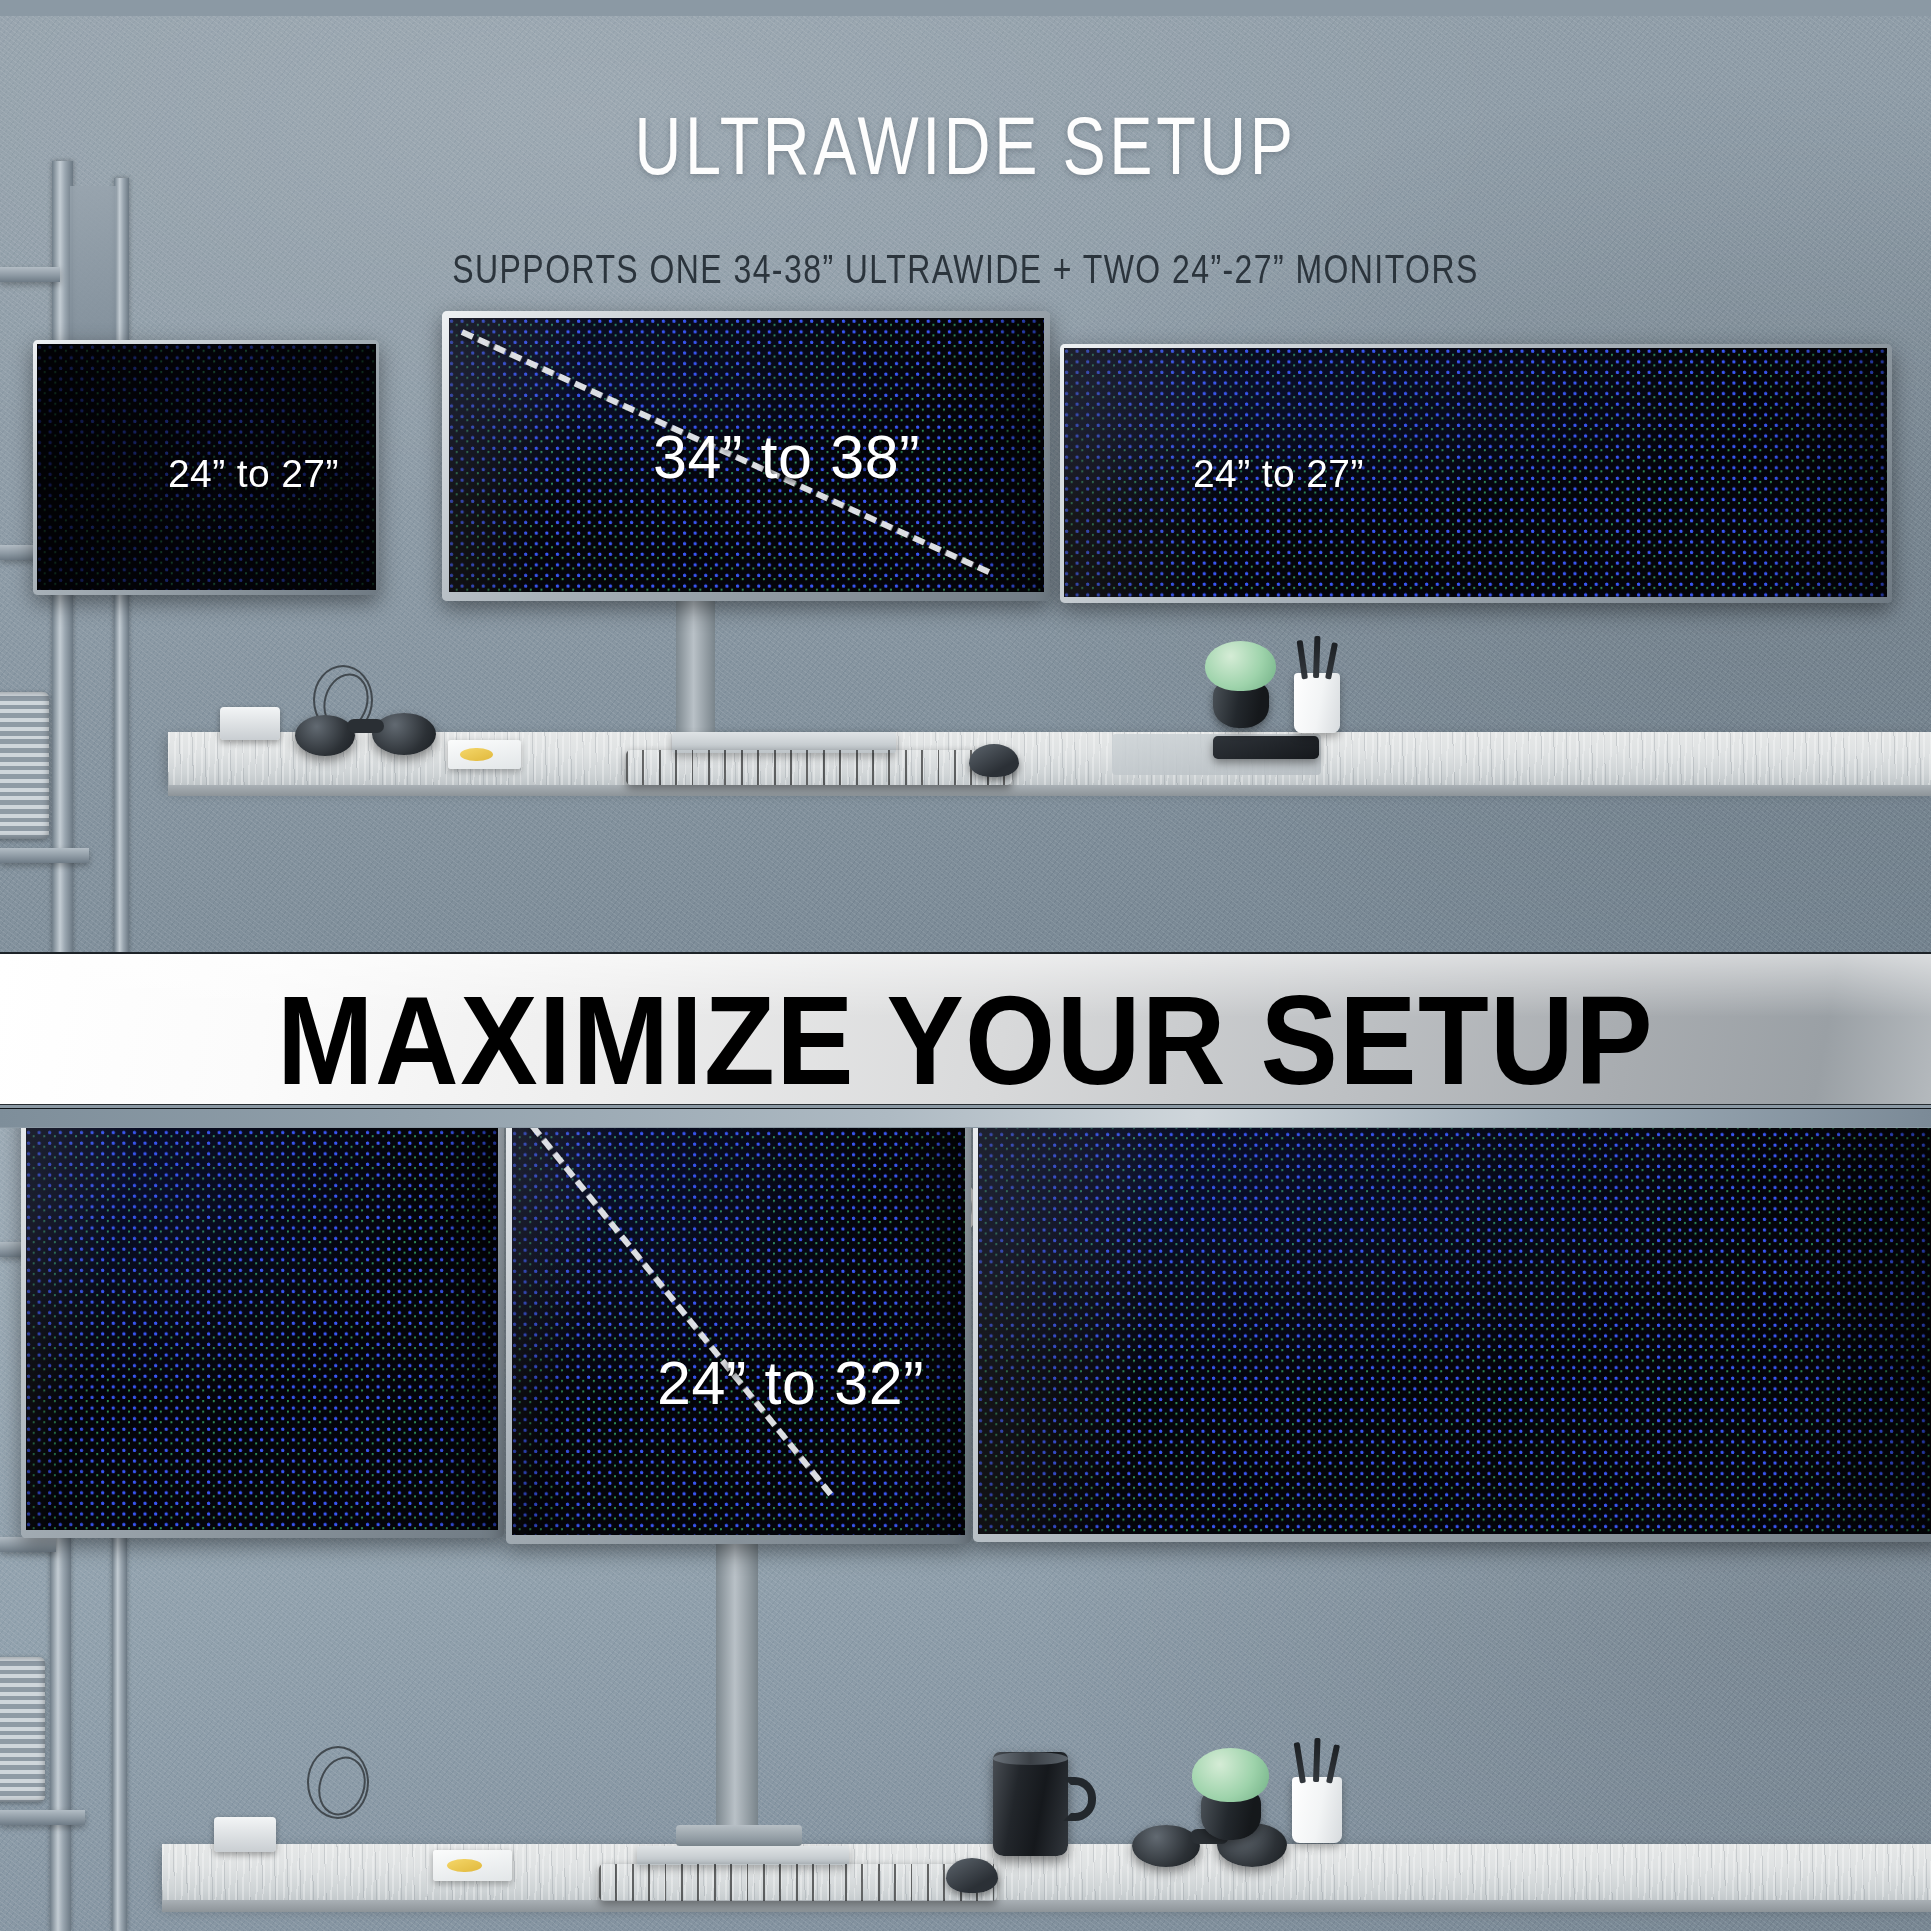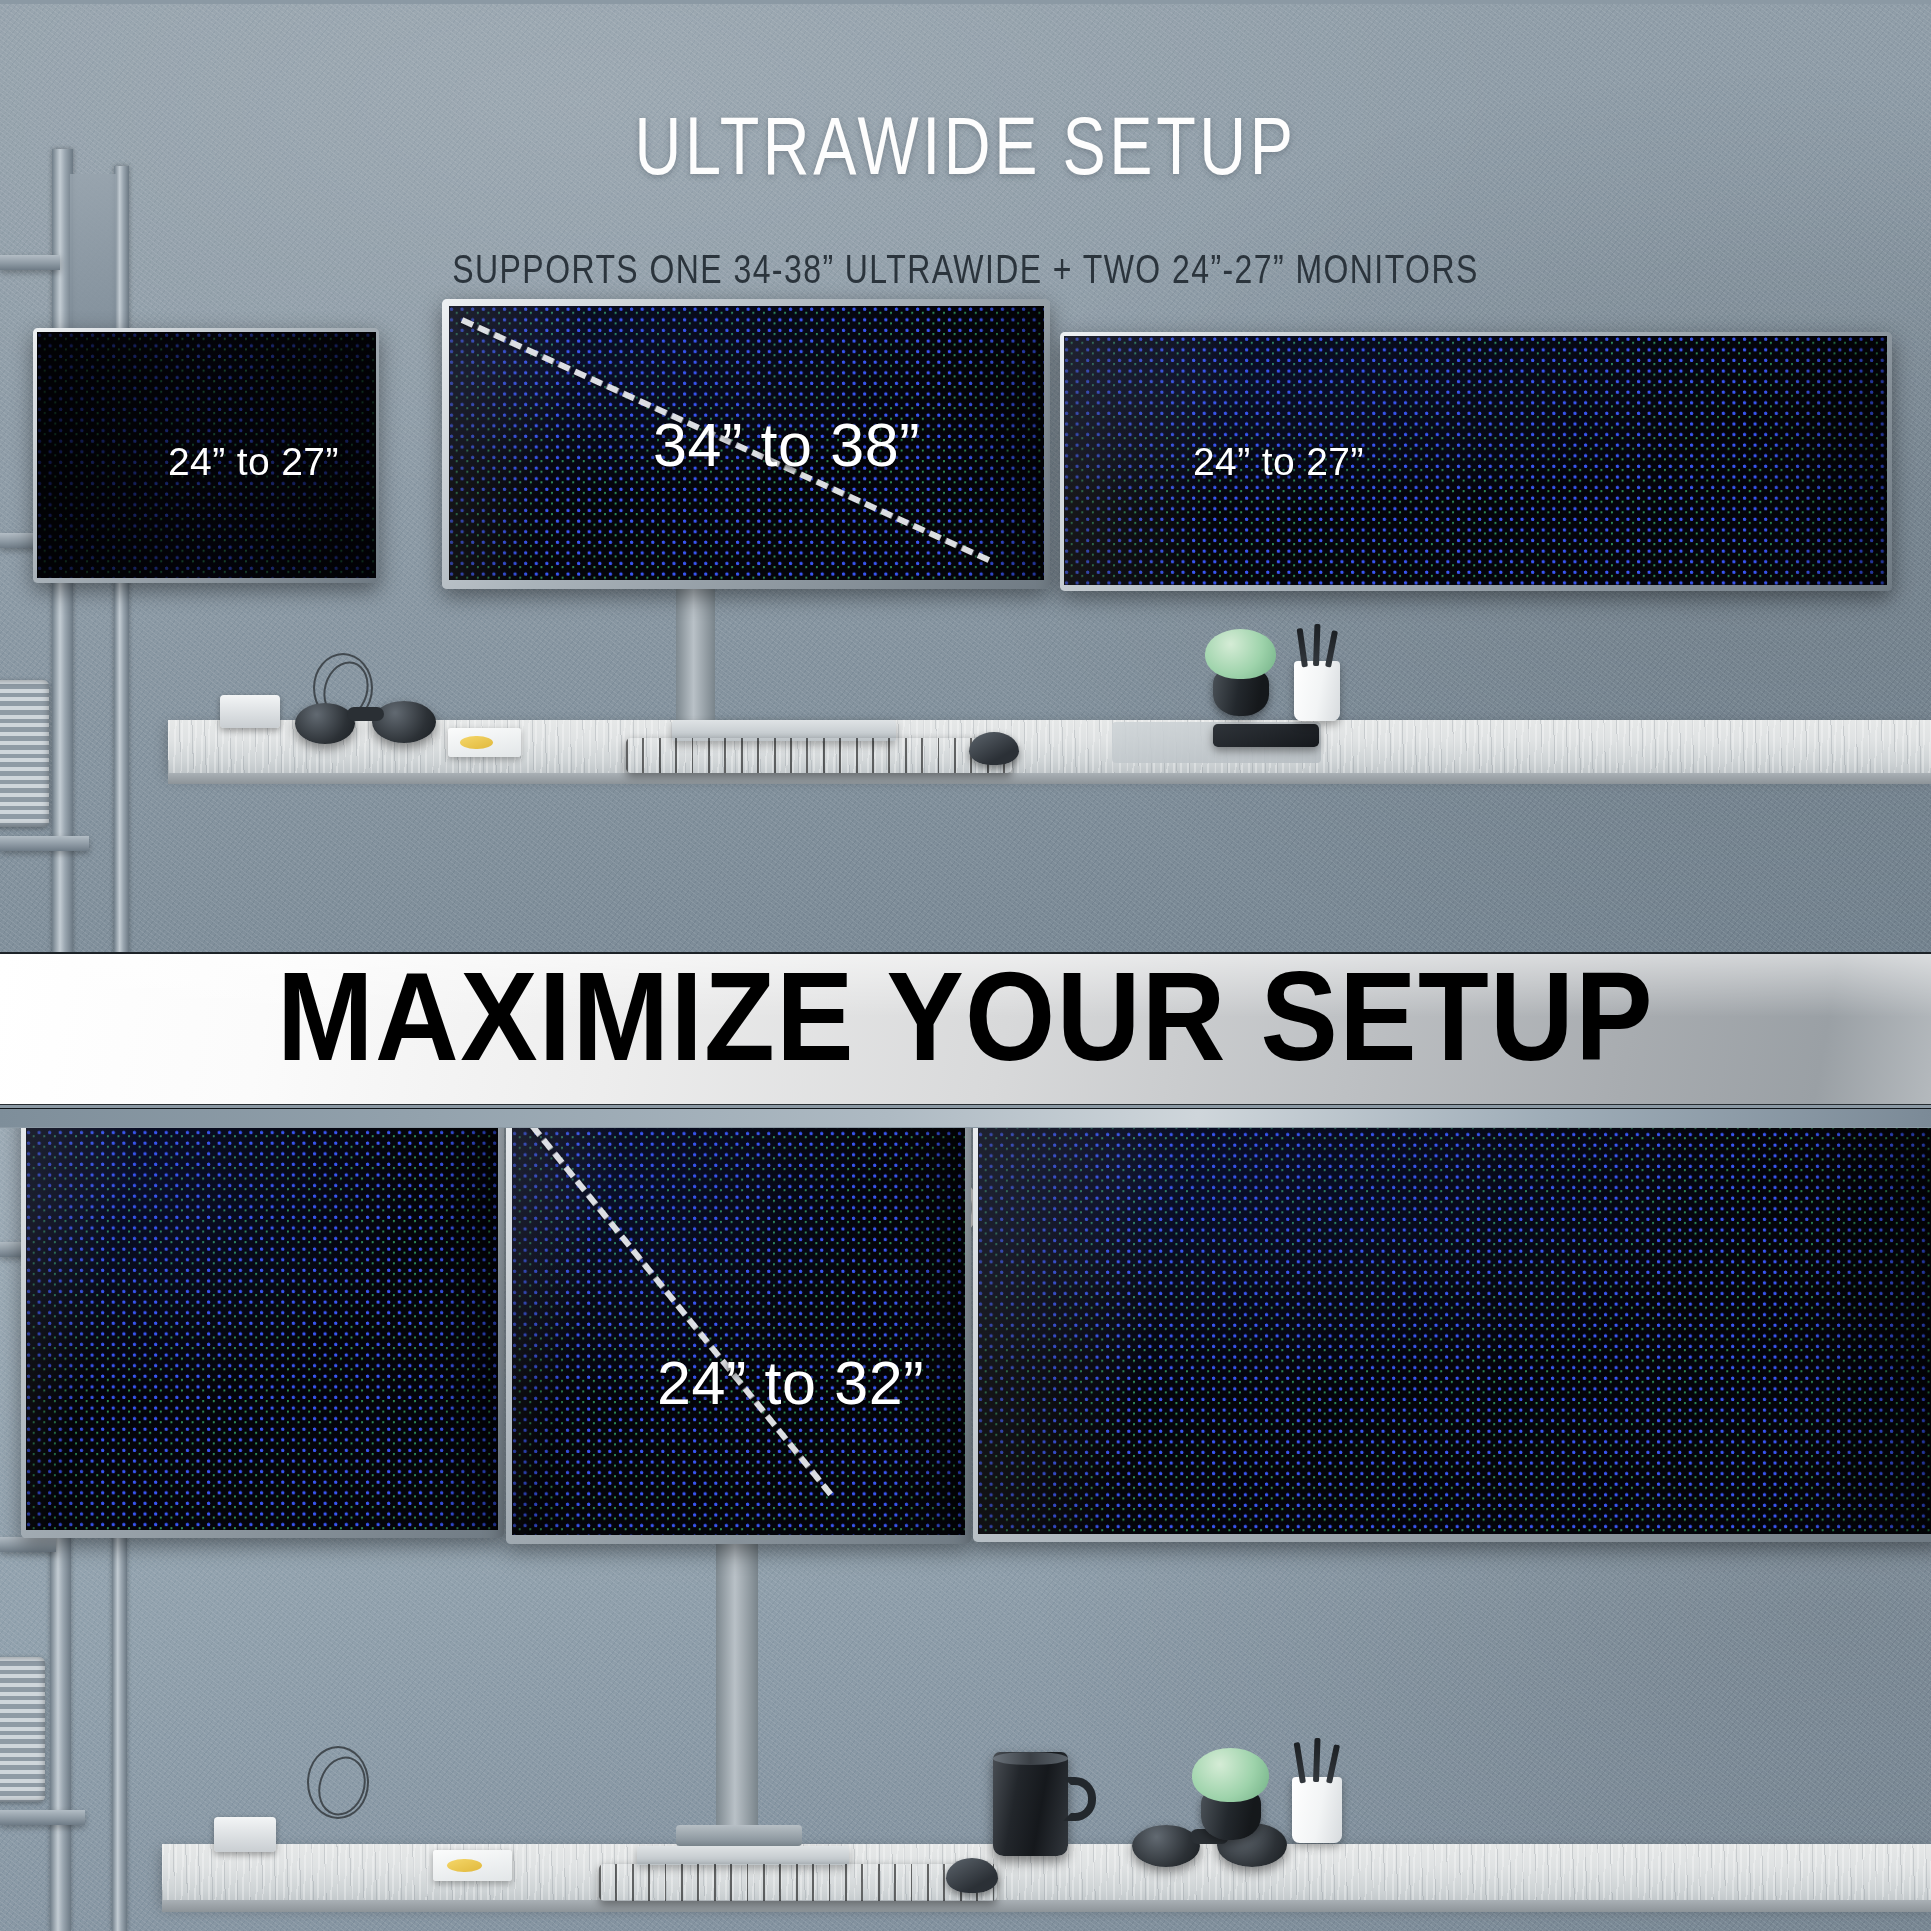--- a/index.html
+++ b/index.html
@@ -2,21 +2,21 @@
 <html><head>
 <meta charset="utf-8">
 <style>
   * { margin:0; padding:0; box-sizing:border-box; }
   html,body { width:1931px; height:1931px; background:#8b99a4; overflow:hidden;
               font-family:"Liberation Sans", sans-serif; }
   #page { position:relative; width:1931px; height:1931px; overflow:hidden; }
 
   
   .panel { position:absolute; left:0; width:1931px; overflow:hidden; }
-  #panel-top    { top:4px;    height:958px;padding-left:37px; }
+  #panel-top    { top:16px;    height:958px;padding-left:37px; }
   #panel-bottom { top:1128px; height:803px; }
 
   
   .wall { position:absolute; inset:0; }
   #panel-top .wall {
     background:
       radial-gradient(ellipse 70% 60% at 30% 10%, rgba(255,255,255,.10), rgba(255,255,255,0) 70%),
       radial-gradient(ellipse 60% 70% at 92% 55%, rgba(0,0,0,.10), rgba(0,0,0,0) 70%),
       linear-gradient(168deg,#95a2ac 0%,#8e9ca7 40%,#7e8d99 78%,#74838f 100%);
   }
@@ -44,21 +44,21 @@
   #t-sub   { top:246px; font-size:41px; }
   #b-title { top:1166px; font-size:73px; }
   #b-sub   { top:1287px; font-size:39px; }
 
   
   #banner { position:absolute; left:0; top:952px; width:1931px; height:176px; z-index:60; }
   #banner .plate { position:absolute; left:0; top:0; width:1931px; height:153px;
     background:linear-gradient(100deg,#ffffff 0%,#fbfbfb 14%,#ededed 32%,#d8d9da 52%,
                 #bdc0c3 70%,#a8acb0 84%,#9aa0a5 94%,#b4b9bd 100%);
     border-top:2.9px solid #1d2328; border-bottom:1.9px solid #262c31;
-    display:flex; align-items:flex-start; }
+    display:flex; align-items:flex-end; }
   #banner .plate::after { content:""; position:absolute; left:0; right:0; top:0; height:42%;
     background:linear-gradient(180deg, rgba(255,255,255,.55), rgba(255,255,255,0)); }
   #banner-text { position:relative; z-index:2; width:100%; text-align:center;
     font-size:126px; font-weight:700; color:#000; letter-spacing:.012em;
     transform:scaleX(.92); white-space:nowrap; line-height:1; }
   #banner .strip { position:absolute; left:0; top:156px; width:1931px; height:19.3px;
     background:linear-gradient(96deg,#7e8e9a 0%,#93a2ad 22%,#aebac3 46%,#cfd6db 62%,
                #9fadb8 80%,#7b8a97 100%);
     border-top:1.9px solid #10151a; }
 

